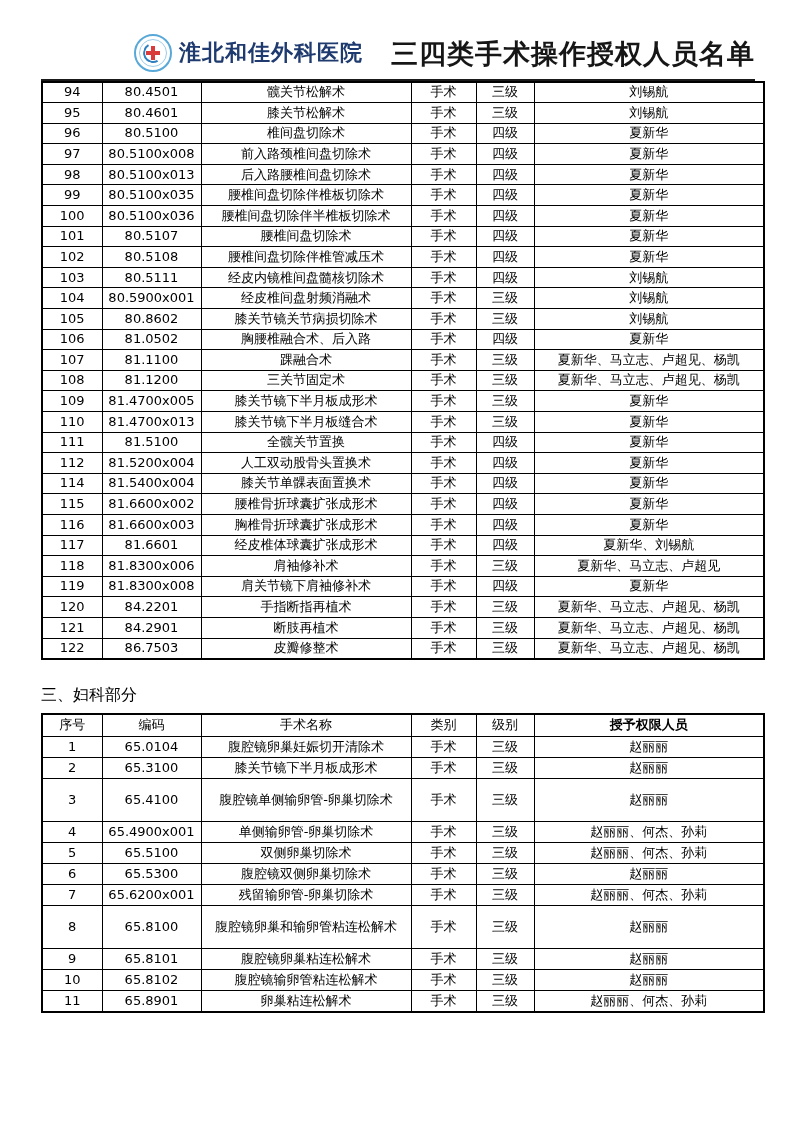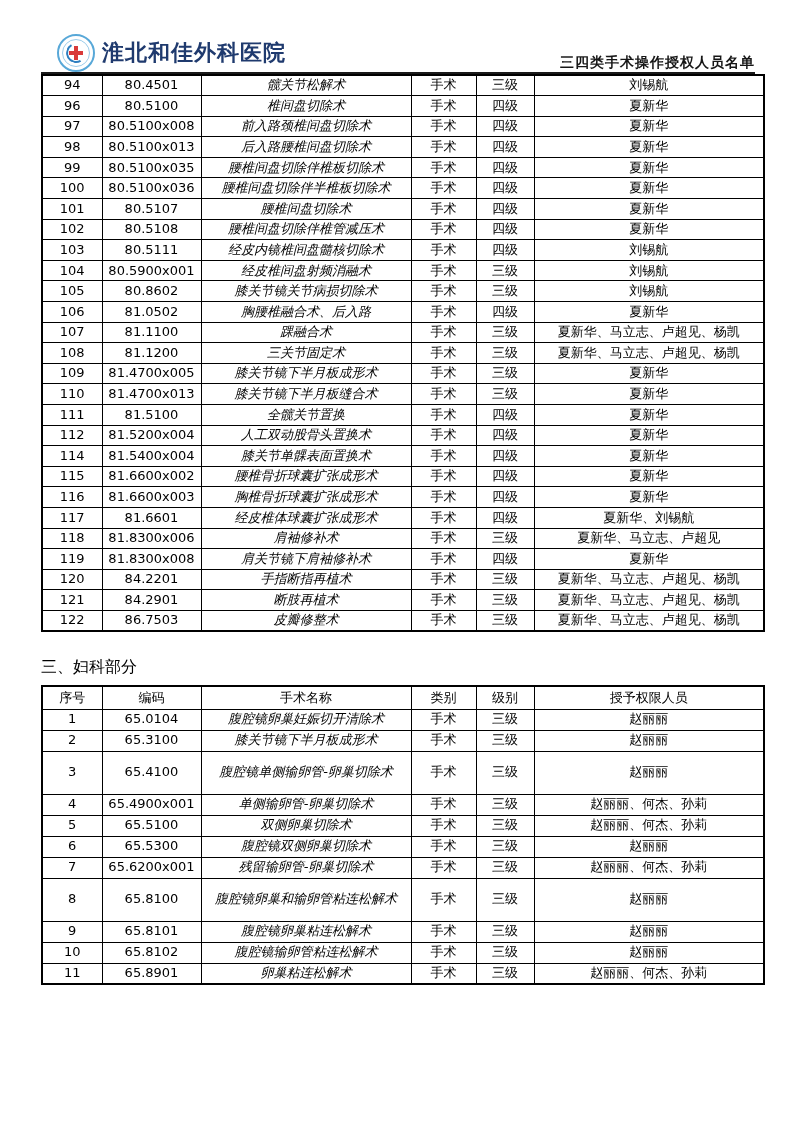--- a/index.html
+++ b/index.html
@@ -4,22 +4,22 @@
 <style>
   html, body { margin:0; padding:0; background:#ffffff; }
   body {
     width:793px; height:1122px; position:relative; overflow:hidden;
     font-family:"DejaVu Sans", sans-serif; color:#000;
   }
 
   
   .doc-header {
     margin:34px 38px 0 41px;
-    display:flex; align-items:flex-end; justify-content:space-between;
-    padding-bottom:0;
+    display:flex; align-items:flex-end; justify-content:flex-end;
+    padding-bottom:7px;
     border-bottom:2px solid var(--rule_color, #1a1a1a);
     gap:28px;
   }
   .brand { display:flex; align-items:center; gap:7px; margin-left:16px; }
   .logo {
     width:38px; height:38px; border-radius:50%; box-sizing:border-box;
     border:2px solid var(--logo_ring, #58a8d8);
     position:relative; background:#fff; flex:0 0 auto;
   }
   .logo::before { 
@@ -39,43 +39,43 @@
     border-bottom-color:var(--logo_swoosh, #2e7fc0);
     transform:rotate(15deg);
   }
   .hospital-name {
     font-family:"DejaVu Serif", serif; font-weight:bold;
     font-size:22px; letter-spacing:1px;
     color:var(--brand_text, #1f3a6e); white-space:nowrap;
   }
   .doc-title {
     font-family:Liberation Mono, monospace; font-weight:bold;
-    font-size:14px; letter-spacing:1px;
+    font-size:27px; letter-spacing:1px;
     color:var(--title_text, #161616); white-space:nowrap;
   }
 
   
   table.grid {
     border-collapse:collapse; table-layout:fixed;
     width:722px; margin-left:41px;
     border:2px solid var(--table_border, #000);
   }
   table.grid th, table.grid td {
     border:1px solid var(--table_border, #000);
     font-size:13px; line-height:1.25;
     padding:1px 3px; text-align:center; vertical-align:middle;
     overflow:hidden; box-sizing:border-box;
   }
   table.main-table td { height:20.6px; }
   table.gyn-table th { height:23px; font-weight:normal; }
   table.gyn-table td { height:21px; }
   table.gyn-table tr.tall td { height:43px; }
-  td.c-proc { white-space:normal;font-style:italic; }
+  td.c-proc { white-space:normal; }
   td.c-names, th.c-names-h { text-align:left; padding-left:7px; }
-  table.gyn-table th.c-names-h { text-align:center; }
+  table.gyn-table th.c-names-h { text-align:center;font-weight:bold; }
 
   .main-table-wrap { margin-top:0; }
 
   .section-label {
     margin:25px 0 7px 41px; font-size:16px; color:#000;
   }
 </style>
 </head>
 <body>
 
@@ -101,20 +101,28 @@
           <col style="width:210px">
         <col style="width:65px">
           <col style="width:58px">
           <col style="width:230px">
       </colgroup>
       <tbody>
           <tr>
             <td class="c-no">94</td>
             <td class="c-code">80.4501</td>
             <td class="c-proc">髋关节松解术</td>
+            <td class="c-cat">手术</td>
+            <td class="c-level">三级</td>
+            <td class="c-names">刘锡航</td>
+          </tr>
+          <tr>
+            <td class="c-no">95</td>
+            <td class="c-code">80.4601</td>
+            <td class="c-proc">膝关节松解术</td>
             <td class="c-cat">手术</td>
             <td class="c-level">三级</td>
             <td class="c-names">刘锡航</td>
           </tr>
           <tr>
             <td class="c-no">96</td>
             <td class="c-code">80.5100</td>
             <td class="c-proc">椎间盘切除术</td>
             <td class="c-cat">手术</td>
             <td class="c-level">四级</td>

